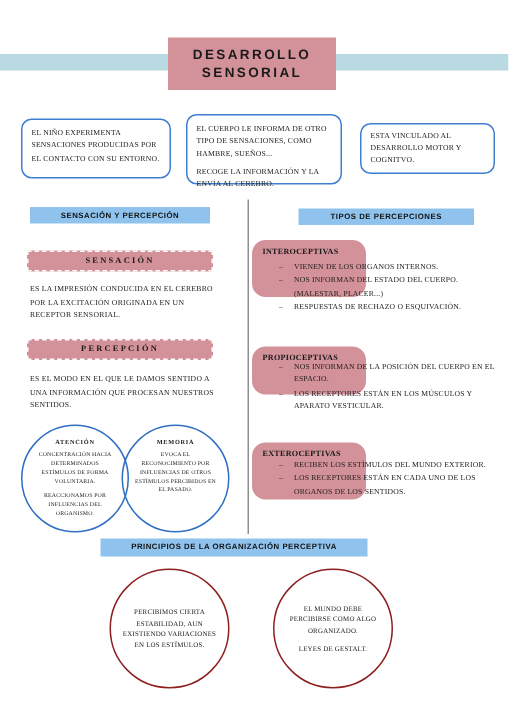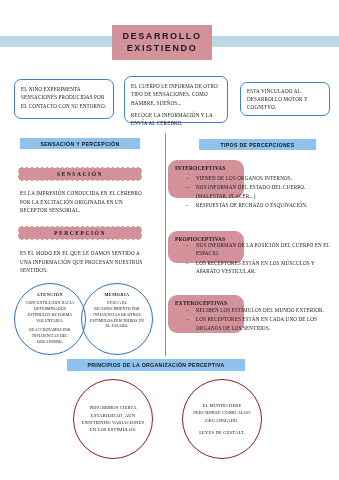--- a/index.html
+++ b/index.html
@@ -22,21 +22,21 @@
     left: 0;
     top: 36px;
     width: 339px;
     height: 11px;
     background: #b9d9e3;
   }
   #header-title-box {
     position: absolute;
     left: 112px;
     top: 25px;
-    width: 100px;
+    width: 112px;
     height: 35px;
     background: #d3929a;
     display: flex;
     flex-direction: column;
     align-items: center;
     justify-content: center;
     gap: 3px;
   }
   #header-title-box .hline {
     font-family: "Liberation Sans", sans-serif;
@@ -211,21 +211,21 @@
   .red-circle p:last-child { margin-bottom: 0; }
   #circle-estabilidad { left: 73px;  top: 379px; }
   #circle-gestalt     { left: 182px; top: 379px; }
 </style>
 </head>
 <body>
 
 <div id="header-band"></div>
 <div id="header-title-box">
   <div class="hline">DESARROLLO</div>
-  <div class="hline">EXISTIENDO</div>
+  <div class="hline">SENSORIAL</div>
 </div>
 
 <div class="topbox" id="topbox-1">
   <p>EL NIÑO EXPERIMENTA SENSACIONES PRODUCIDAS POR EL CONTACTO CON SU ENTORNO.</p>
 </div>
 
 <div class="topbox" id="topbox-2">
   <p>EL CUERPO LE INFORMA DE OTRO TIPO DE SENSACIONES, COMO HAMBRE, SUEÑOS...</p>
   <p>RECOGE LA INFORMACIÓN Y LA ENVÍA AL CEREBRO.</p>
 </div>

